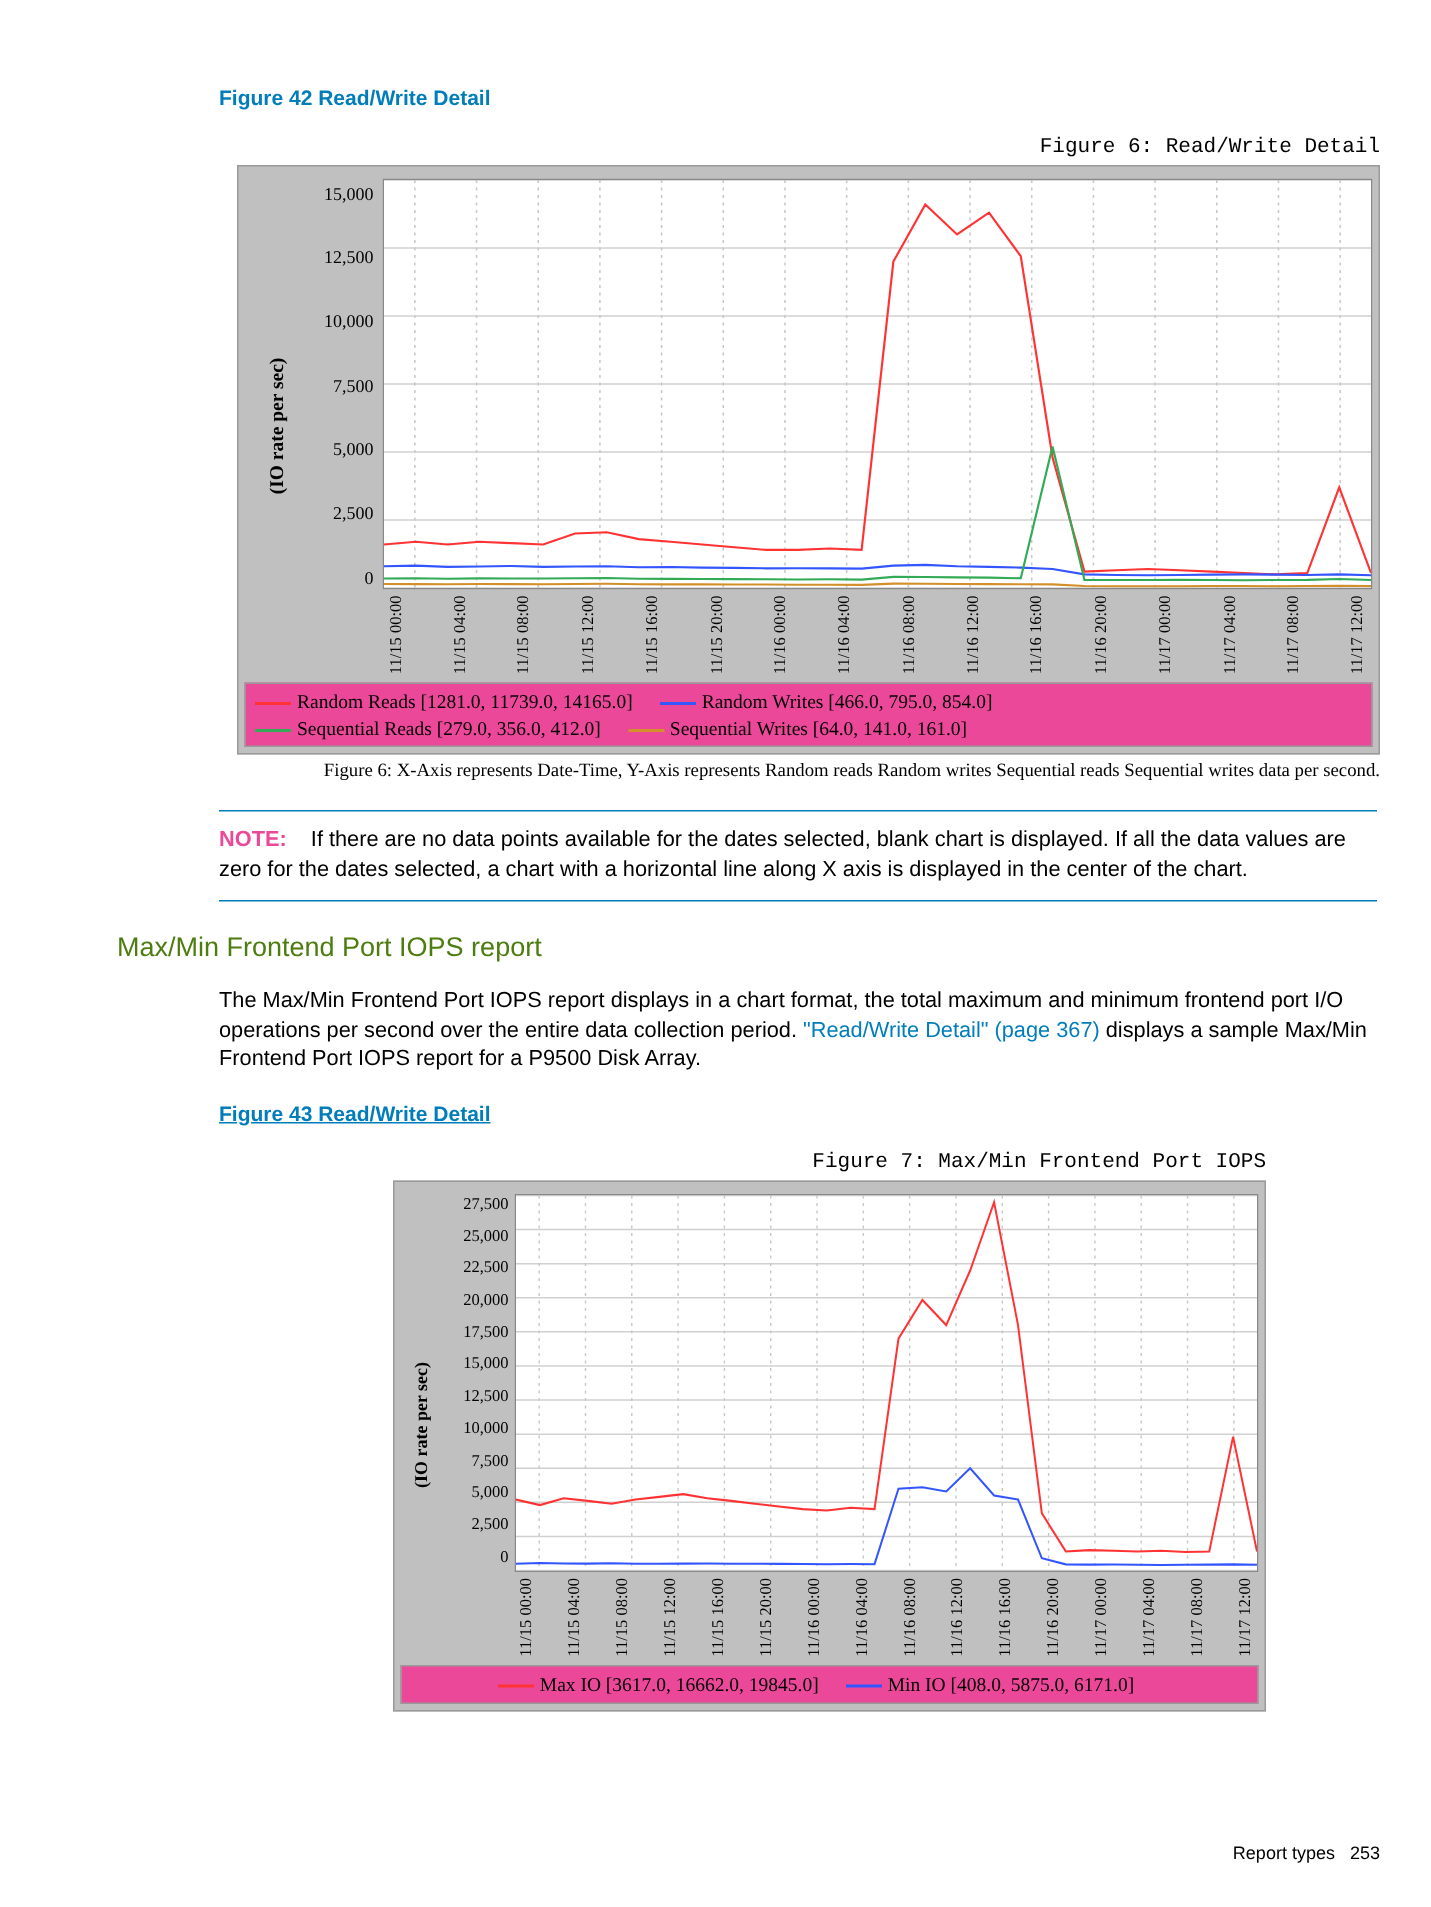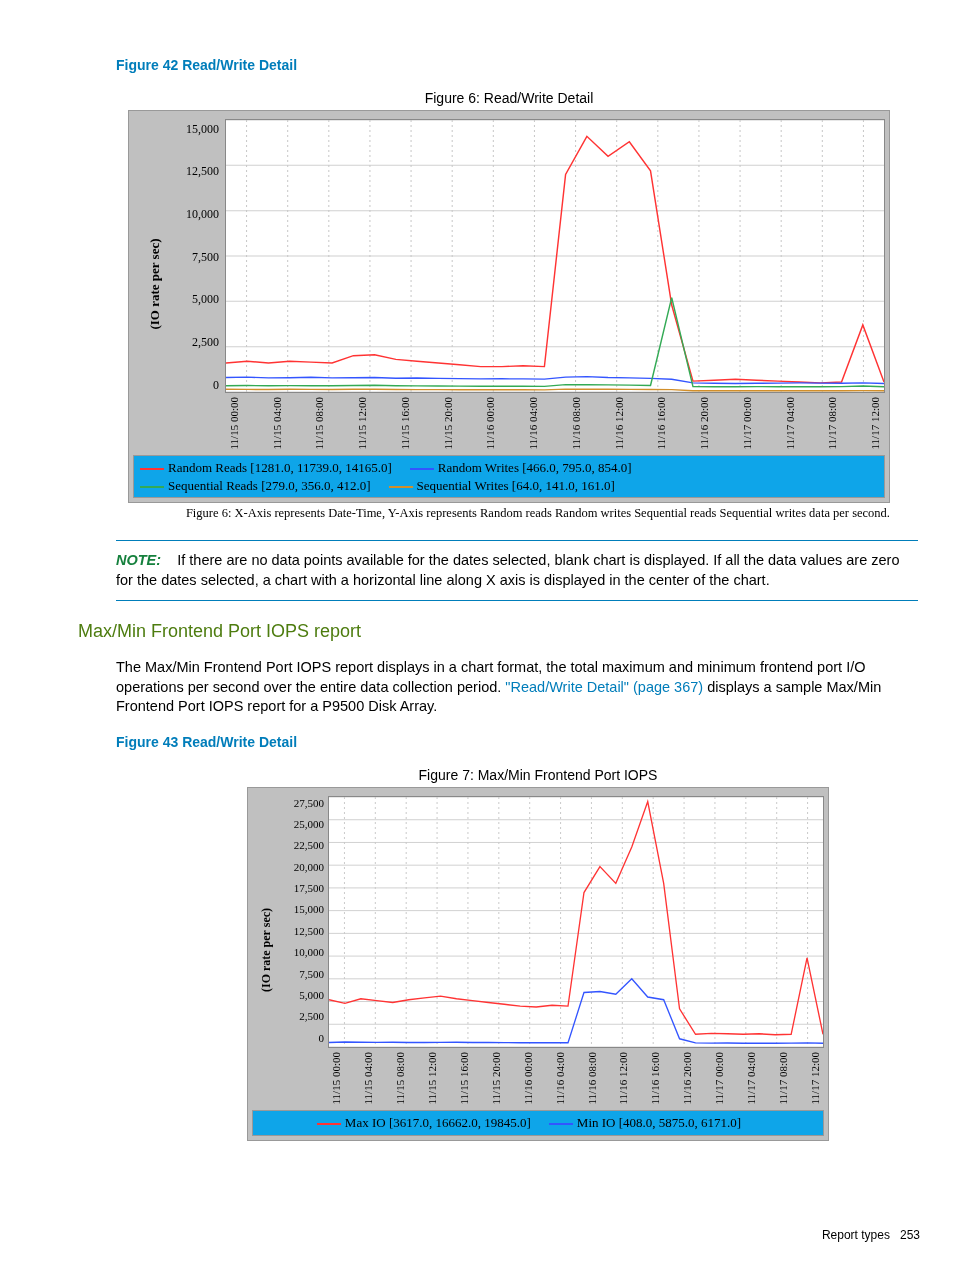--- a/index.html
+++ b/index.html
@@ -11,33 +11,33 @@
     line-height: 1.35;
   }
   .page {
     width: 954px;
     min-height: 1271px;
     padding: 56px 30px 30px 78px;
     box-sizing: border-box;
     position: relative;
   }
   .indent {
-    margin-left: 38px;
+    margin-left: 68px;
     margin-right: 6px;
   }
   .fig-caption {
     color: #007dba;
     font-weight: 700;
     font-size: 14px;
     margin: 0 0 6px 0;
   }
   .inner-title {
-    font-family: Liberation Sans, sans-serif;
+    font-family: Liberation Mono, monospace;
     font-size: 14px;
-    text-align: center;
+    text-align: right;
     margin-bottom: 2px;
   }
   .chart-shell {
     border: 1px solid #999;
     background: #c0c0c0;
     padding: 8px 4px 4px 4px;
   }
   .plot-area {
     background: #fff;
     border: 1px solid #888;
@@ -66,21 +66,21 @@
   }
   .x-tick {
     font-family: "Times New Roman", serif;
     font-size: 11px;
     writing-mode: vertical-rl;
     transform: rotate(180deg);
     text-align: right;
   }
   .legend-box {
     border: 1px solid #999;
-    background: #0ea5e9;
+    background: #ec4899;
     margin-top: 6px;
     font-family: "Times New Roman", serif;
     font-size: 13px;
     padding: 3px 6px;
   }
   .legend-line {
     display: inline-block;
     width: 24px;
     height: 0;
     border-top: 2px solid;
@@ -92,23 +92,22 @@
     font-size: 12.5px;
     text-align: right;
     margin-top: 2px;
   }
   hr.rule {
     border: none;
     border-top: 1px solid #007dba;
     margin: 18px 0 10px 0;
   }
   .note-label {
-    color: #15803d;
+    color: #ec4899;
     font-weight: 700;
-    font-style: italic;
   }
   .section-head {
     color: #4d7c0f;
     font-size: 18px;
     font-weight: 400;
     margin: 18px 0 6px 0;
   }
   a.link {
     color: #007dba;
     text-decoration: none;
@@ -216,21 +215,21 @@
     </p>
     <hr class="rule" style="margin-top:10px;">
   </div>
 
   <h2 class="section-head">Max/Min Frontend Port IOPS report</h2>
   <div class="indent">
     <p>
       <span>The Max/Min Frontend Port IOPS report displays in a chart format, the total maximum and minimum frontend port I/O operations per second over the entire data collection period. </span><a class="link">"Read/Write Detail" (page 367)</a><span> displays a sample Max/Min Frontend Port IOPS report for a P9500 Disk Array.</span>
     </p>
 
-    <p class="fig-caption" style="margin-top:16px;">Figure 43 Read/Write Detail</p>
+    <p class="fig-caption" style="margin-top:16px;text-decoration:underline;">Figure 43 Read/Write Detail</p>
 
     <div style="width:582px;margin:0 auto;padding-left:42px;">
       <p class="inner-title">Figure 7: Max/Min Frontend Port IOPS</p>
       <div class="chart-shell">
         <div style="display:flex;">
           <div style="position:relative;width:28px;">
             <span class="ylabel" style="left:-28px;font-size:12px;">(IO rate per sec)</span>
           </div>
           <div class="y-ticks" style="width:44px;display:flex;flex-direction:column-reverse;justify-content:space-between;height:250px;padding:0 4px 0 0;font-size:11px;">
               <span>0</span>

